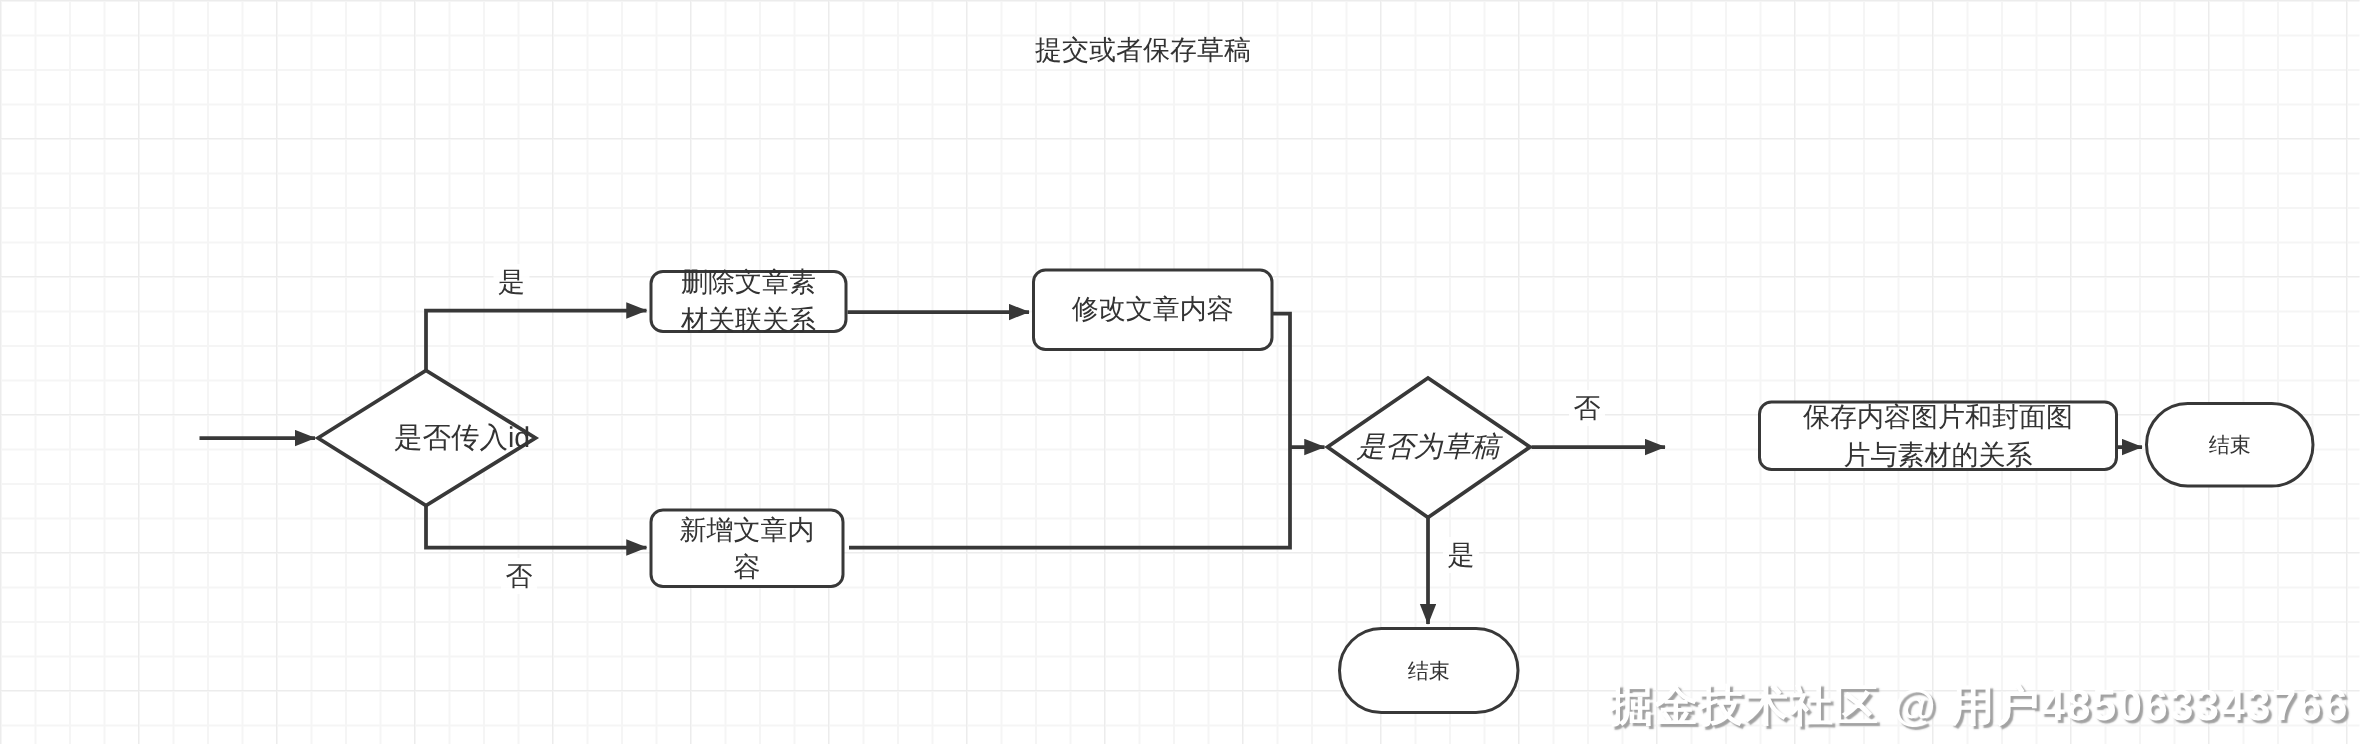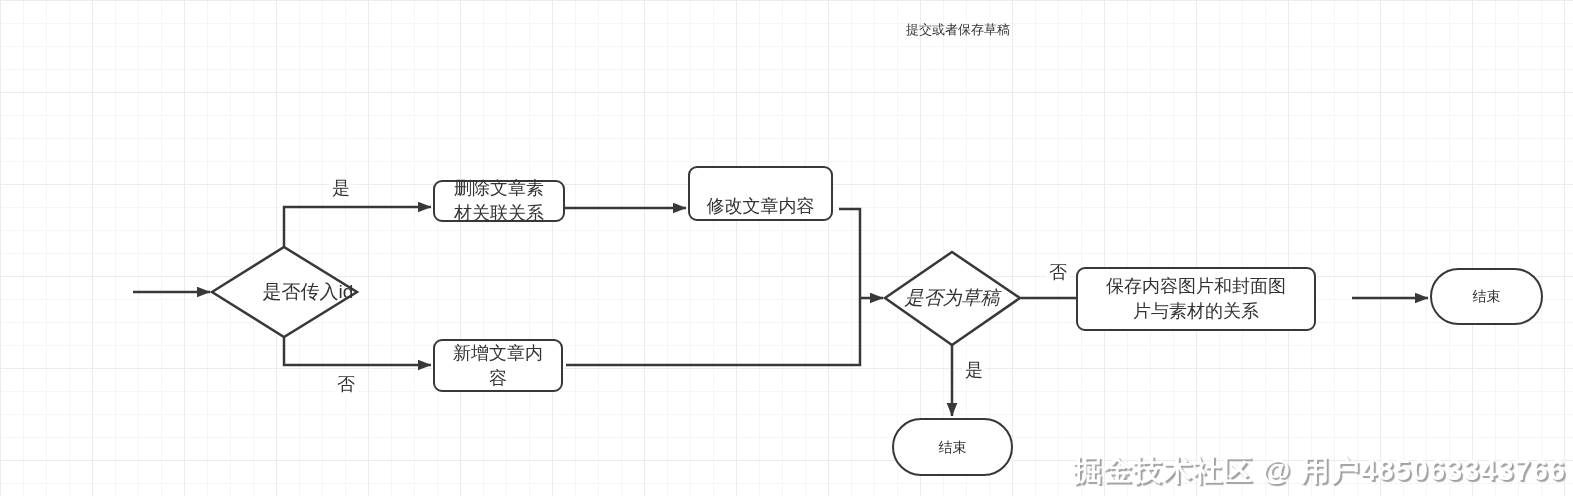--- a/index.html
+++ b/index.html
@@ -22,45 +22,45 @@
   .edges-layer {
     position: absolute;
     left: 0; top: 0;
     width: 1573px; height: 496px;
     pointer-events: none;
   }
   .diagram-title {
     position: absolute;
     left: 690px; top: 21px;
     width: 320px;
-    text-align: right;
-    font-size: 13px;
+    text-align: left;
+    font-size: 18px;
     color: #333333;
   }
   .node {
     position: absolute;
     box-sizing: border-box;
     display: flex;
     align-items: center;
     justify-content: center;
     text-align: center;
     background: #ffffff;
     border: 2.5px solid #383838;
     color: #333333;
     font-size: 18px;
     line-height: 25px;
     white-space: pre-line;
   }
   .node.rounded { border-radius: 9px; }
   .node.terminal { border-radius: 29px; font-size: 14px; }
   .node-start        { left: 13px;   top: 263px; width: 120px; height: 57px; font-size: 19px; }
   .node-delete-assoc { left: 433px;  top: 180px; width: 132px; height: 42px; }
-  .node-modify       { left: 688px;  top: 166px; width: 145px; height: 55px; align-items: flex-end; }
+  .node-modify       { left: 688px;  top: 179px; width: 161px; height: 55px; }
   .node-add          { left: 433px;  top: 339px; width: 130px; height: 53px; }
-  .node-save         { left: 1076px; top: 267px; width: 240px; height: 64px; align-items: center; }
+  .node-save         { left: 1172px; top: 267px; width: 240px; height: 47px; align-items: center; }
   .node-end-right    { left: 1430px; top: 268px; width: 113px; height: 57px; }
   .node-end-bottom   { left: 892px;  top: 418px; width: 121px; height: 58px; }
   .diamond-label {
     position: absolute;
     transform: translate(-50%, -50%);
     color: #333333;
     font-size: 19px;
     white-space: nowrap;
     pointer-events: none;
   }

